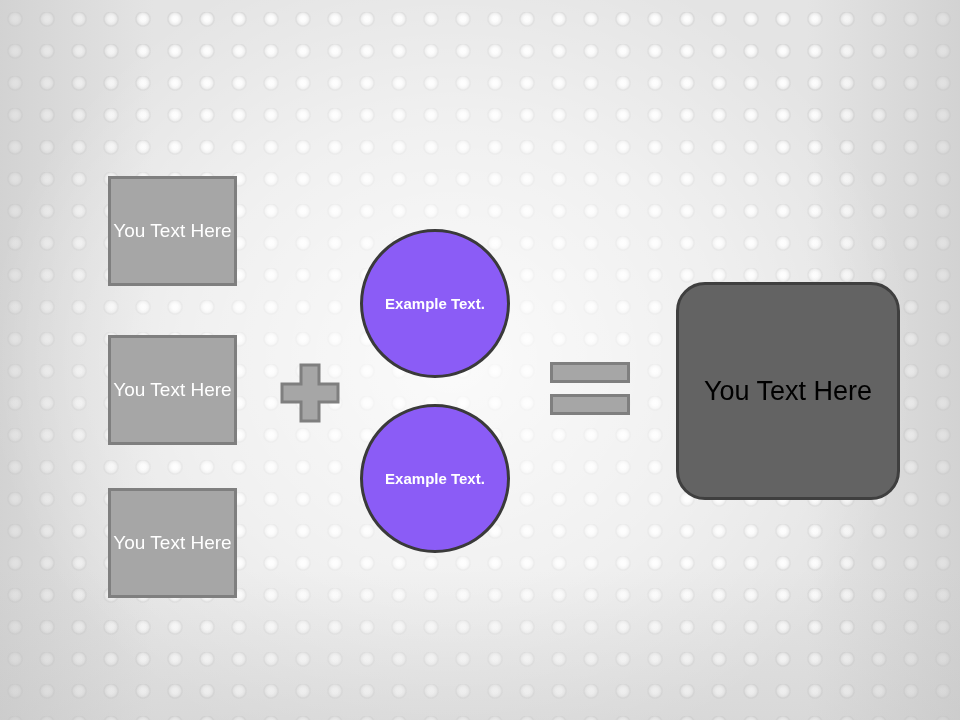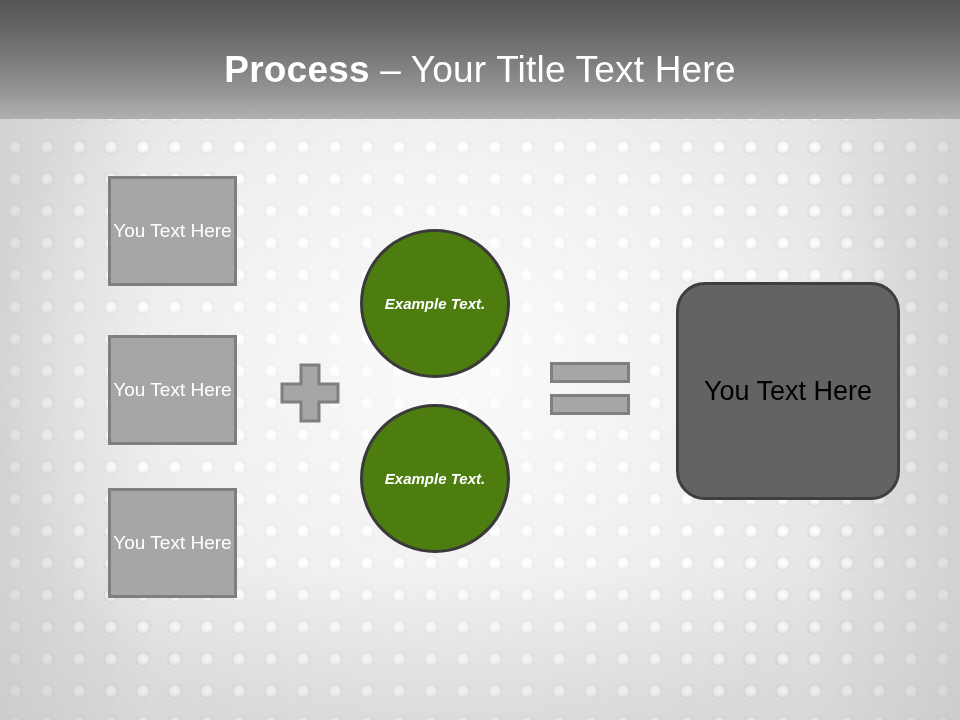--- a/index.html
+++ b/index.html
@@ -117,28 +117,27 @@
     height: 62px;
   }
   #plus-operator svg { display: block; }
 
   
   .circle {
     position: absolute;
     width: 150px;
     height: 149px;
     border-radius: 50%;
-    background: #4d7c0f;
+    background: #8b5cf6;
     border: 3px solid #3a3a3a;
     box-sizing: border-box;
     color: #ffffff;
     font-size: 15px;
     line-height: 23px;
     font-weight: bold;
-    font-style: italic;
     display: flex;
     align-items: center;
     justify-content: center;
     text-align: center;
   }
   #circle-1 { left: 360px; top: 229px; }
   #circle-2 { left: 360px; top: 404px; }
 
   
   #equals-operator {
@@ -179,25 +178,20 @@
 </style>
 </head>
 <body>
 
 <div id="slide">
 
   <div id="bg-texture"></div>
   <div id="bg-sheen"></div>
   <div id="bg-bottom-shade"></div>
 
-  <div id="header">
-    <div id="header-title">
-      <span class="bold">Process</span><span class="light"> – </span><span class="light">Your Title Text Here</span>
-    </div>
-  </div>
 
   <div class="left-box" id="left-box-1">
     <span>You Text Here</span>
   </div>
   <div class="left-box" id="left-box-2">
     <span>You Text Here</span>
   </div>
   <div class="left-box" id="left-box-3">
     <span>You Text Here</span>
   </div>

